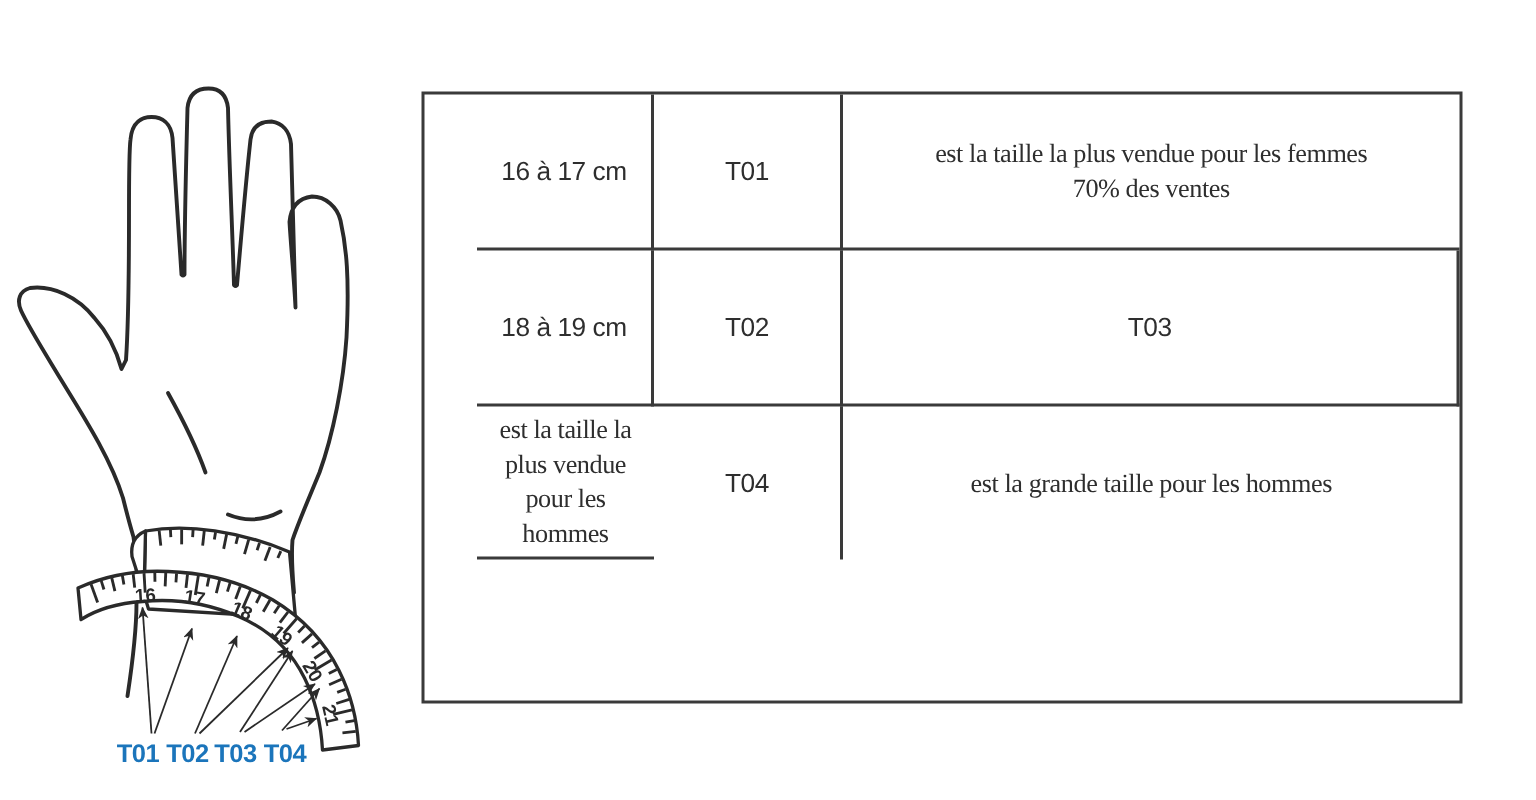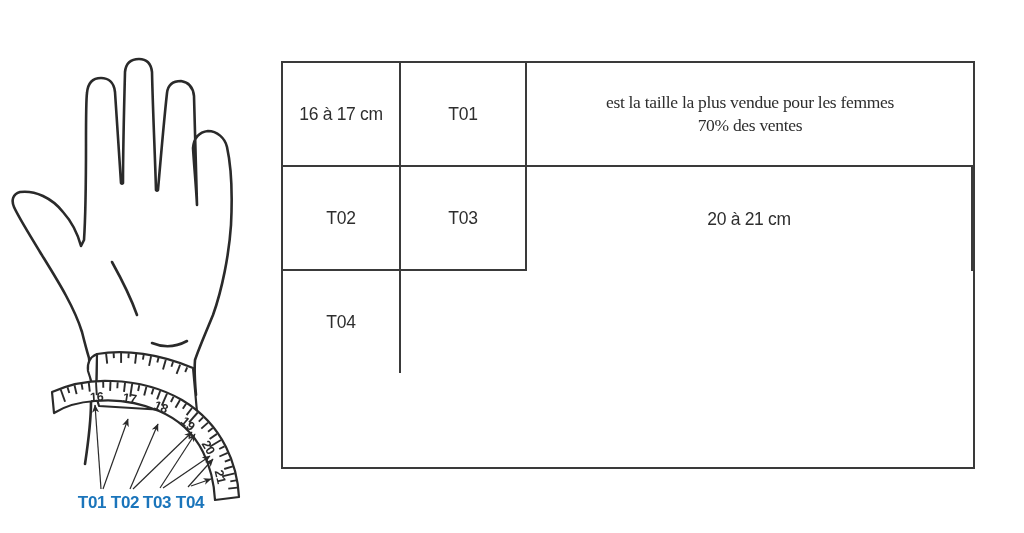--- a/index.html
+++ b/index.html
@@ -9,20 +9,21 @@
   }
   .illustration{
     position:absolute;left:0;top:0;width:260px;height:533px;
   }
   .size-table{
     position:absolute;left:281px;top:61px;width:694px;height:408px;
     box-sizing:border-box;border:2px solid #3a3a3a;background:#fff;
     display:grid;
     grid-template-columns:118px 126px auto;
     grid-template-rows:104px 104px 102px auto;
+    padding-left:35px;
   }
   .cell{
     box-sizing:border-box;
     border-right:2px solid #3a3a3a;
     border-bottom:2px solid #3a3a3a;
     display:flex;align-items:center;justify-content:center;
     text-align:center;
     font-size:17.5px;line-height:23px;letter-spacing:-0.3px;
     white-space:pre-line;
     padding:4px 10px;
@@ -182,19 +183,21 @@
   <text class="tape-label" text-anchor="middle" x="157" y="508" fill="#1b75bb">T03</text>
   <text class="tape-label" text-anchor="middle" x="190" y="508" fill="#1b75bb">T04</text>
 </svg>
 
 <div class="size-table">
   <div class="cell">16 à 17 cm</div>
   <div class="cell">T01</div>
   <div class="cell last-col">est la taille la plus vendue pour les femmes
 70% des ventes</div>
 
+  <div class="cell">18 à 19 cm</div>
   <div class="cell">T02</div>
 
   <div class="cell">T03</div>
-
-  <div class="cell last-row">20 à 21 cm</div>
+  <div class="cell last-col">est la taille la plus vendue pour les hommes</div>
+
   <div class="cell last-row">T04</div>
+  <div class="cell last-col last-row">est la grande taille pour les hommes</div>
 </div>
 
 </body></html>

